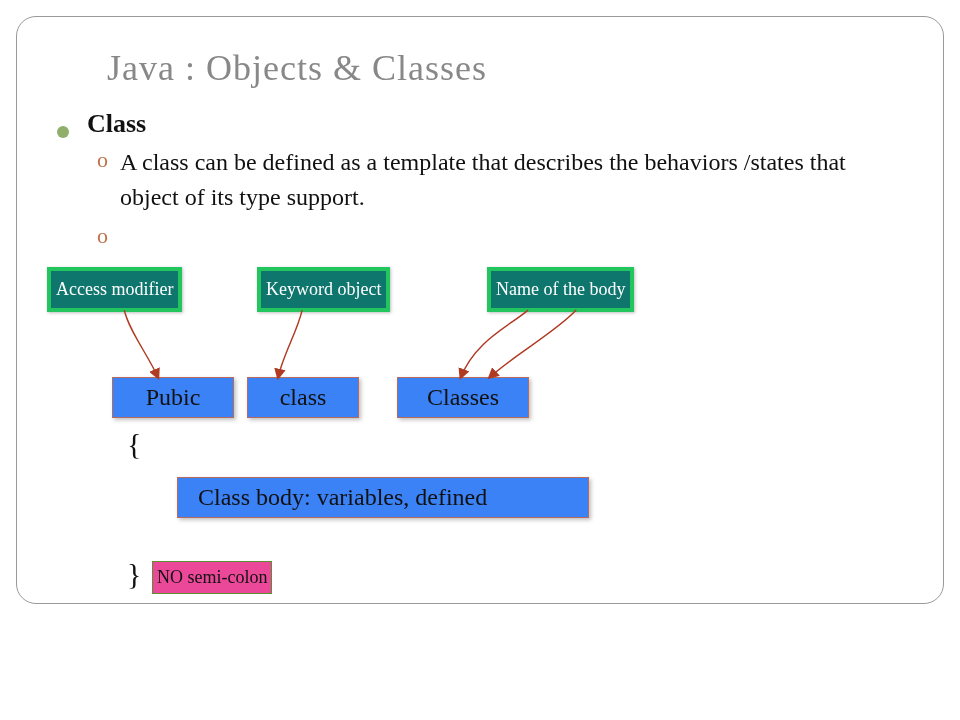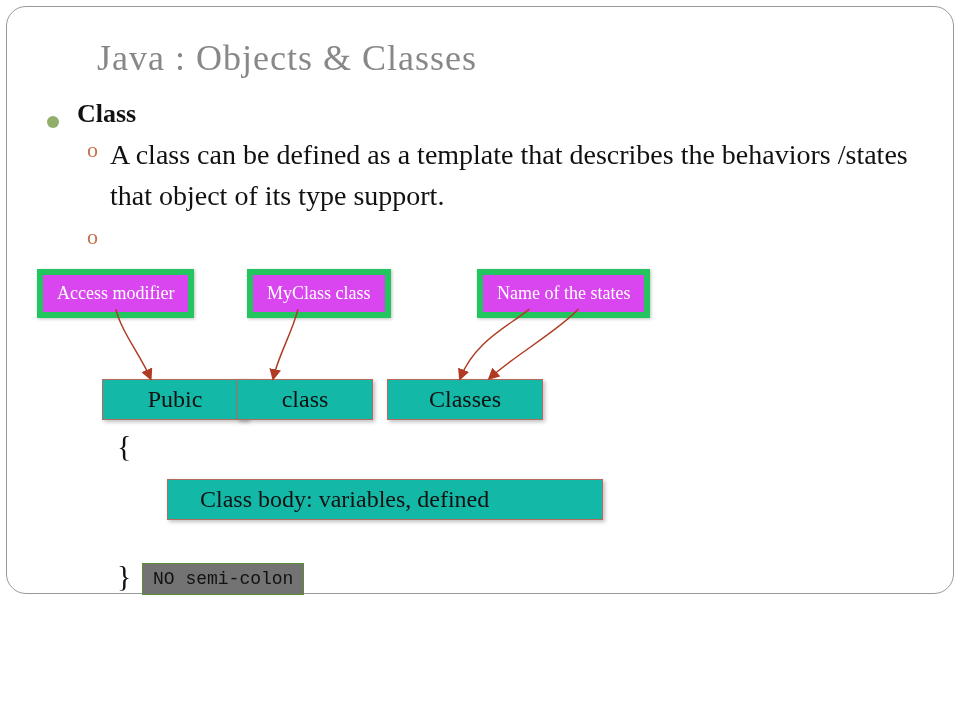--- a/index.html
+++ b/index.html
@@ -7,21 +7,21 @@
     padding: 0;
     font-family: Georgia, 'Times New Roman', serif;
     background: #fff;
     width: 960px;
     height: 720px;
     box-sizing: border-box;
   }
   .slide {
     border: 1px solid #999;
     border-radius: 20px;
-    margin: 6px;
+    margin: 16px;
     padding: 30px 40px 20px 40px;
     height: 588px;
     box-sizing: border-box;
     position: relative;
   }
   .title {
     font-size: 36px;
     color: #888;
     font-weight: normal;
     margin: 0 0 20px 50px;
@@ -53,62 +53,61 @@
     margin-left: 40px;
     margin-bottom: 6px;
   }
   .circ {
     font-size: 22px;
     color: #c1724a;
     margin-right: 12px;
     line-height: 1.4;
   }
   .sub-text {
-    font-size: 28px;
+    font-size: 24px;
     color: #111;
     line-height: 1.45;
   }
   .diagram {
     position: relative;
     margin-top: 16px;
     height: 340px;
   }
   .orange-box {
     position: absolute;
-    background: #d946ef;
+    background: #0f766e;
     color: #fff;
     font-size: 18px;
-    padding: 8px 14px;
-    border: 6px solid #22c55e;
+    padding: 8px 5px;
+    border: 4px solid #22c55e;
     box-shadow: 1px 1px 3px rgba(0,0,0,.25);
     white-space: nowrap;
   }
   .pink-box {
     position: absolute;
-    background: #14b8a6;
+    background: #3b82f6;
     color: #111;
     font-size: 24px;
-    padding: 6px 32px;
+    padding: 6px 20px;
     border: 1.5px solid #b86a5e;
     box-shadow: 2px 2px 4px rgba(0,0,0,.25);
     text-align: center;
   }
   .brace {
     position: absolute;
     font-size: 30px;
     color: #111;
   }
   .green-box {
     position: absolute;
-    background: #737373;
+    background: #ec4899;
     color: #111;
     font-size: 18px;
-    padding: 5px 10px;
+    padding: 5px 4px;
     border: 1px solid #5a9030;
-    font-family: Liberation Mono, monospace;
   }
   svg.arrows {
     position: absolute;
     top: 0;
     left: 0;
     width: 100%;
     height: 100%;
     pointer-events: none;
   }
 </style>
@@ -128,22 +127,22 @@
     <span class="sub-text">A class can be defined as a template that describes the  behaviors /states that object of its type support.</span>
   </div>
 
   <div class="sub-row">
     <span class="circ">o</span>
   </div>
 
   <div class="diagram">
 
     <div class="orange-box" style="left:-10px; top:0;">Access modifier</div>
-    <div class="orange-box" style="left:200px; top:0;">MyClass class</div>
-    <div class="orange-box" style="left:430px; top:0;">Name of  the states</div>
+    <div class="orange-box" style="left:200px; top:0;">Keyword object</div>
+    <div class="orange-box" style="left:430px; top:0;">Name of  the body</div>
 
     <div class="pink-box" style="left:55px; top:110px; width:80px;">Pubic</div>
     <div class="pink-box" style="left:190px; top:110px; width:70px;">class</div>
     <div class="pink-box" style="left:340px; top:110px; width:90px;">Classes</div>
 
     <span class="brace" style="left:70px; top:160px;">{</span>
 
     <div class="pink-box" style="left:120px; top:210px; width:370px; text-align:left;">Class body: variables, defined</div>
 
     <span class="brace" style="left:70px; top:290px;">}</span>

